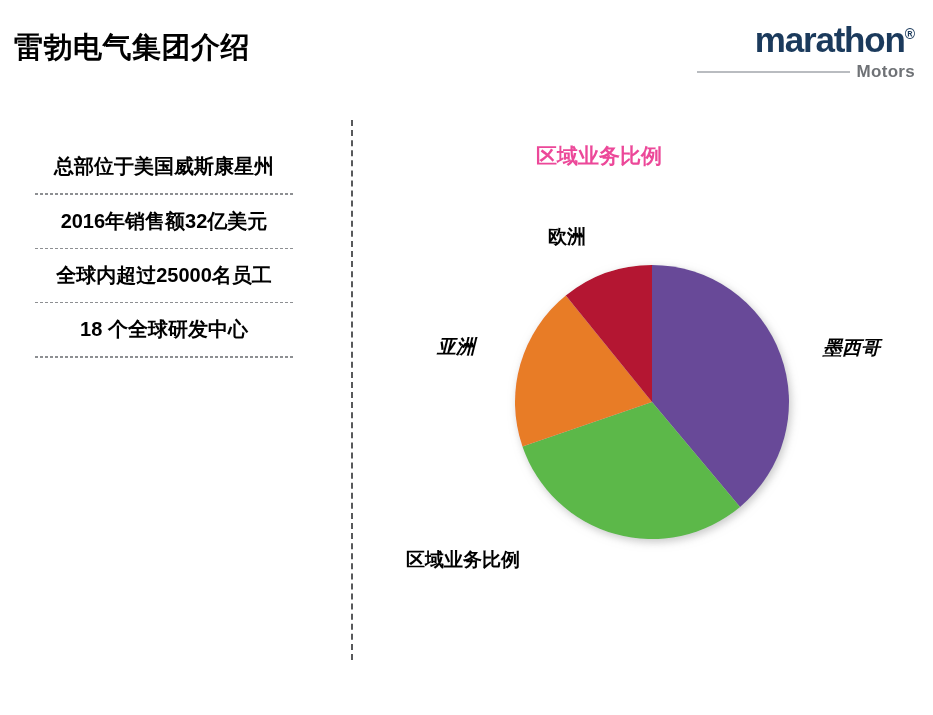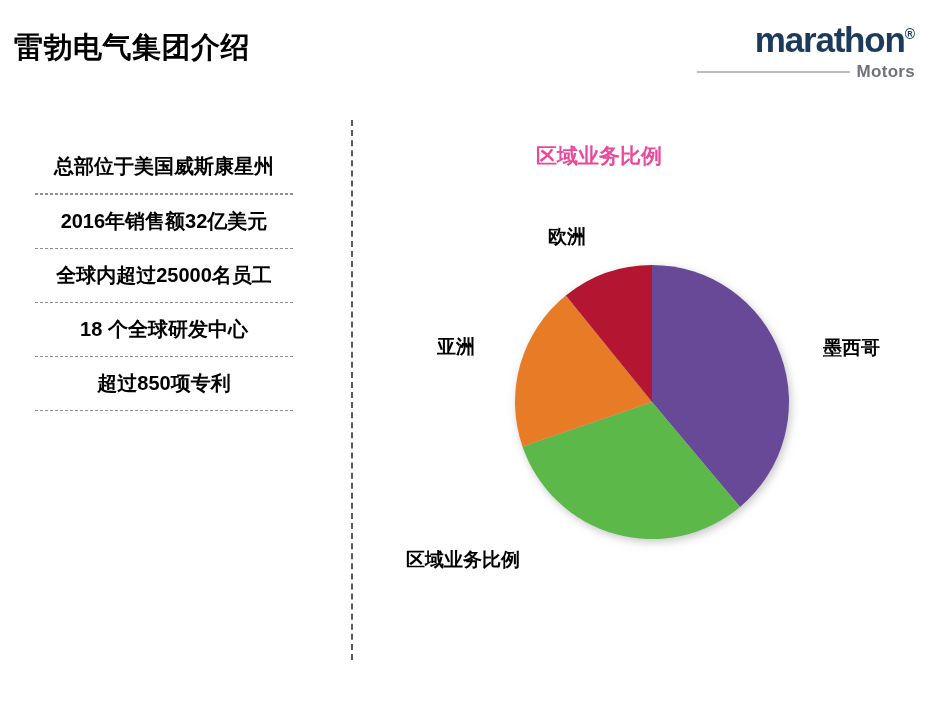--- a/index.html
+++ b/index.html
@@ -124,22 +124,22 @@
     top: 0;
   }
   .pie-label {
     position: absolute;
     font-size: 19px;
     font-weight: bold;
     color: #000000;
     white-space: nowrap;
   }
   #label-europe  { left: 168px; top: 14px; }
-  #label-asia    { left: 57px;  top: 124px; }
-  #label-mexico  { left: 443px; top: 125px; }
+  #label-asia    { left: 57px;  top: 124px; font-style: italic; }
+  #label-mexico  { left: 443px; top: 125px; font-style: italic; }
   #label-usa     { left: 26px;  top: 337px; }
 </style>
 </head>
 <body>
 
 <div id="slide">
 
   <div id="page-title">雷勃电气集团介绍</div>
 
   <div id="brand-logo">
@@ -155,21 +155,20 @@
   <div id="facts-column">
     <div class="fact-item">总部位于美国威斯康星州</div>
     <div class="fact-sep"></div>
     <div class="fact-sep"></div>
     <div class="fact-item">2016年销售额32亿美元</div>
     <div class="fact-sep"></div>
     <div class="fact-item">全球内超过25000名员工</div>
     <div class="fact-sep"></div>
     <div class="fact-item">18 个全球研发中心</div>
     <div class="fact-sep"></div>
-    <div class="fact-item">超过850项专利</div>
     <div class="fact-sep"></div>
   </div>
 
   <div id="chart-title">区域业务比例</div>
 
   <div id="pie-wrap">
     <svg id="pie-svg" width="540" height="400" viewBox="0 0 540 400">
       <defs>
         <filter id="pieShadow" x="-25%" y="-25%" width="150%" height="150%">
           <feDropShadow dx="2" dy="3" stdDeviation="4" flood-color="#9a9a9a" flood-opacity="0.55"></feDropShadow>

